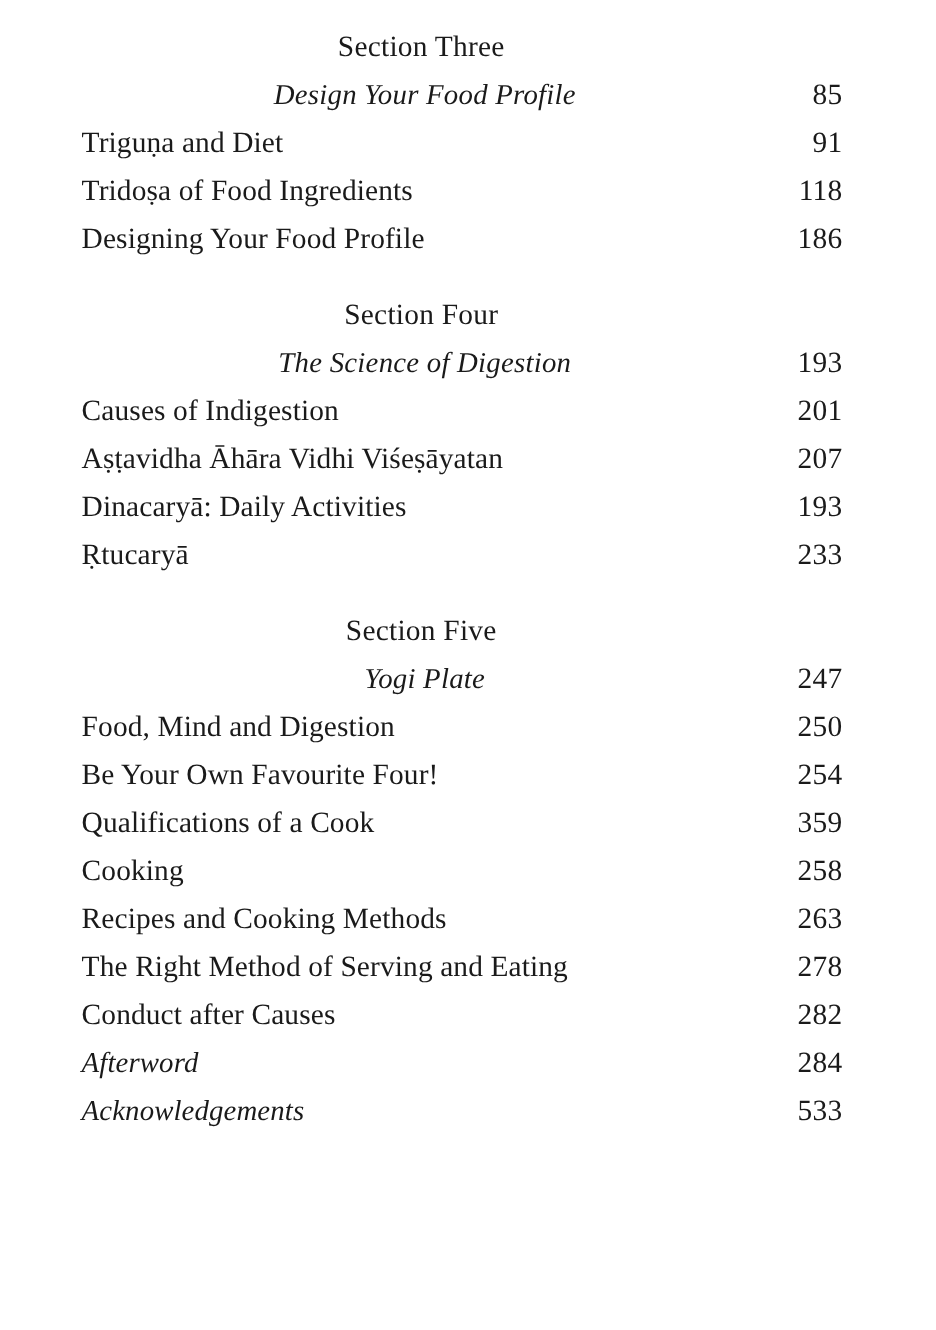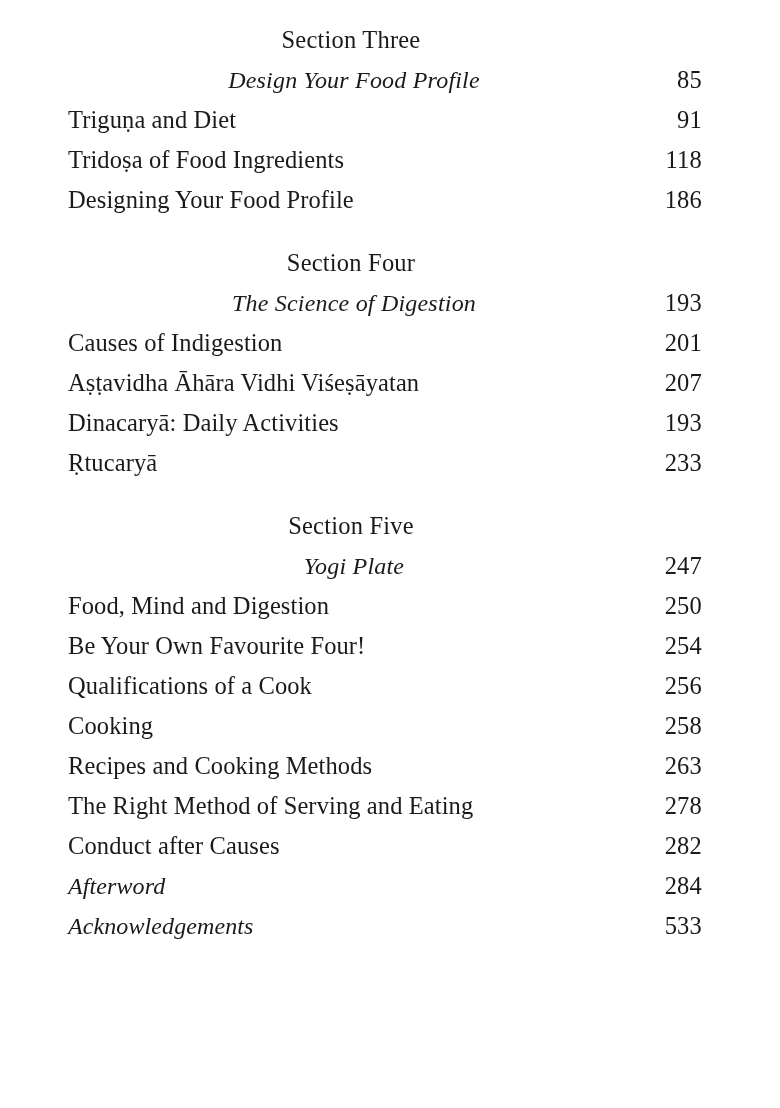--- a/index.html
+++ b/index.html
@@ -158,21 +158,21 @@
         <li class="row">
           <span class="title">Food, Mind and Digestion</span>
           <span class="page-num">250</span>
         </li>
         <li class="row">
           <span class="title">Be Your Own Favourite Four!</span>
           <span class="page-num">254</span>
         </li>
         <li class="row">
           <span class="title">Qualifications of a Cook</span>
-          <span class="page-num">256</span>
+          <span class="page-num">359</span>
         </li>
         <li class="row">
           <span class="title">Cooking</span>
           <span class="page-num">258</span>
         </li>
         <li class="row">
           <span class="title">Recipes and Cooking Methods</span>
           <span class="page-num">263</span>
         </li>
         <li class="row">

